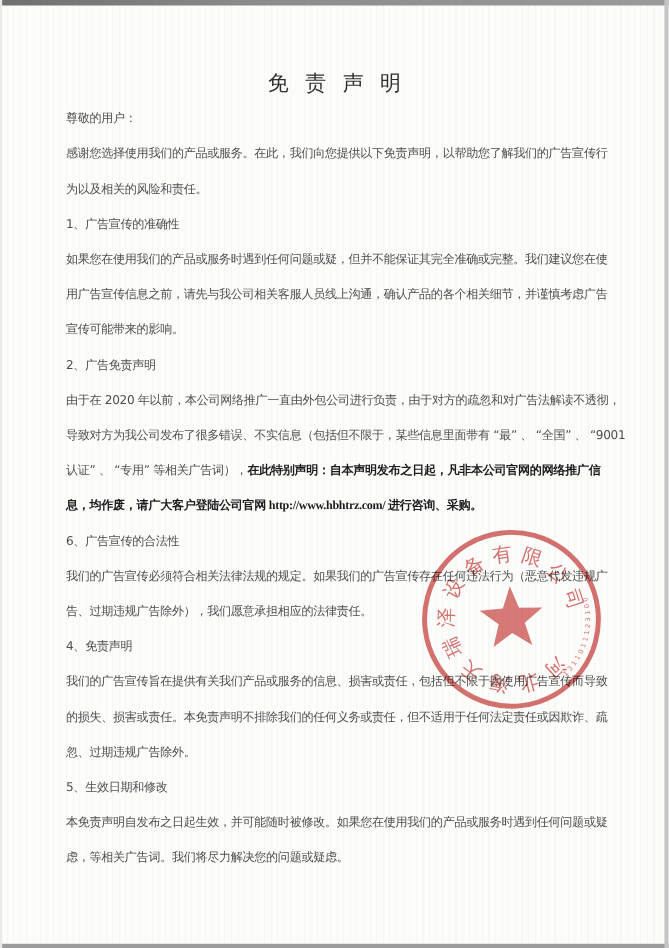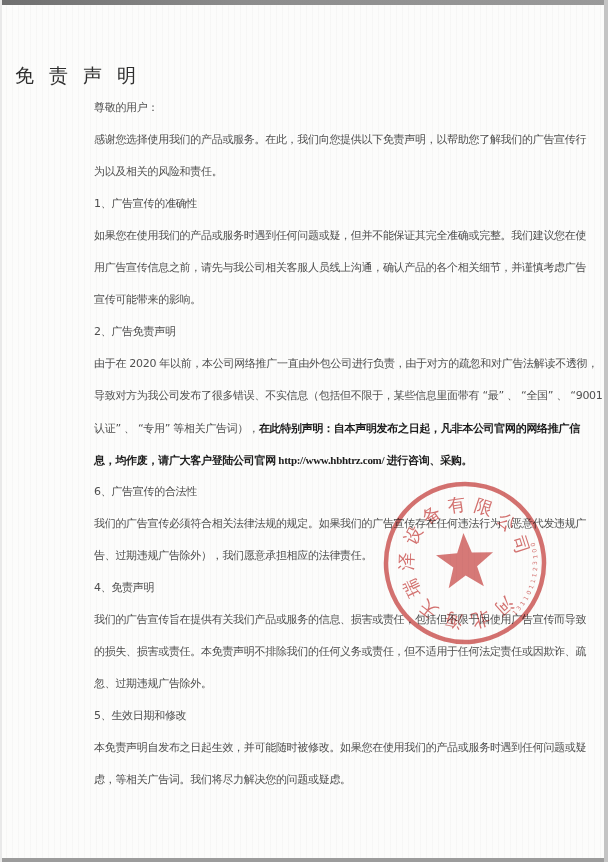--- a/index.html
+++ b/index.html
@@ -11,28 +11,28 @@
   .page::before{
     content:"";position:absolute;inset:0;pointer-events:none;
     background:repeating-linear-gradient(90deg, rgba(130,130,130,.045) 0 1px, rgba(255,255,255,0) 1px 6px);
   }
   .edge-top{position:absolute;left:0;top:0;width:608px;height:5px;
     background:linear-gradient(90deg,#6f6f6f,#8c8c8c 40%,#9a9a9a);}
   .edge-bottom{position:absolute;left:0;bottom:0;width:608px;height:4px;background:#9c9c9c;}
   .edge-right{position:absolute;right:0;top:0;width:4px;height:862px;background:#c4c4c4;}
   .edge-left{position:absolute;left:0;top:0;width:2px;height:862px;background:#e9e9e9;}
   .doc-title{
-    position:absolute;top:63px;left:0;width:100%;margin:0;text-align:left;
+    position:absolute;top:63px;left:0;width:100%;margin:0;text-align:center;
     font-family:"DejaVu Serif","Liberation Serif",serif;
     font-size:19px;font-weight:500;color:#2e2e2e;letter-spacing:15px;text-indent:15px;
   }
   .doc-lines{position:absolute;top:92px;left:60px;width:520px;}
   .line{
     height:32px;line-height:32px;font-size:11px;letter-spacing:-0.3px;
-    color:#4e4e4e;white-space:nowrap;margin-left:34px;
+    color:#4e4e4e;white-space:nowrap;
   }
   .line .seg-bold{font-weight:bold;color:#1c1c1c;font-family:Liberation Serif, serif;}
   .seal{
     position:absolute;left:373px;top:471px;width:184px;height:184px;
     opacity:.8;mix-blend-mode:multiply;filter:blur(.3px);
   }
   .seal text{font-family:"DejaVu Sans","Liberation Sans",sans-serif;}
 </style>
 </head>
 <body>

